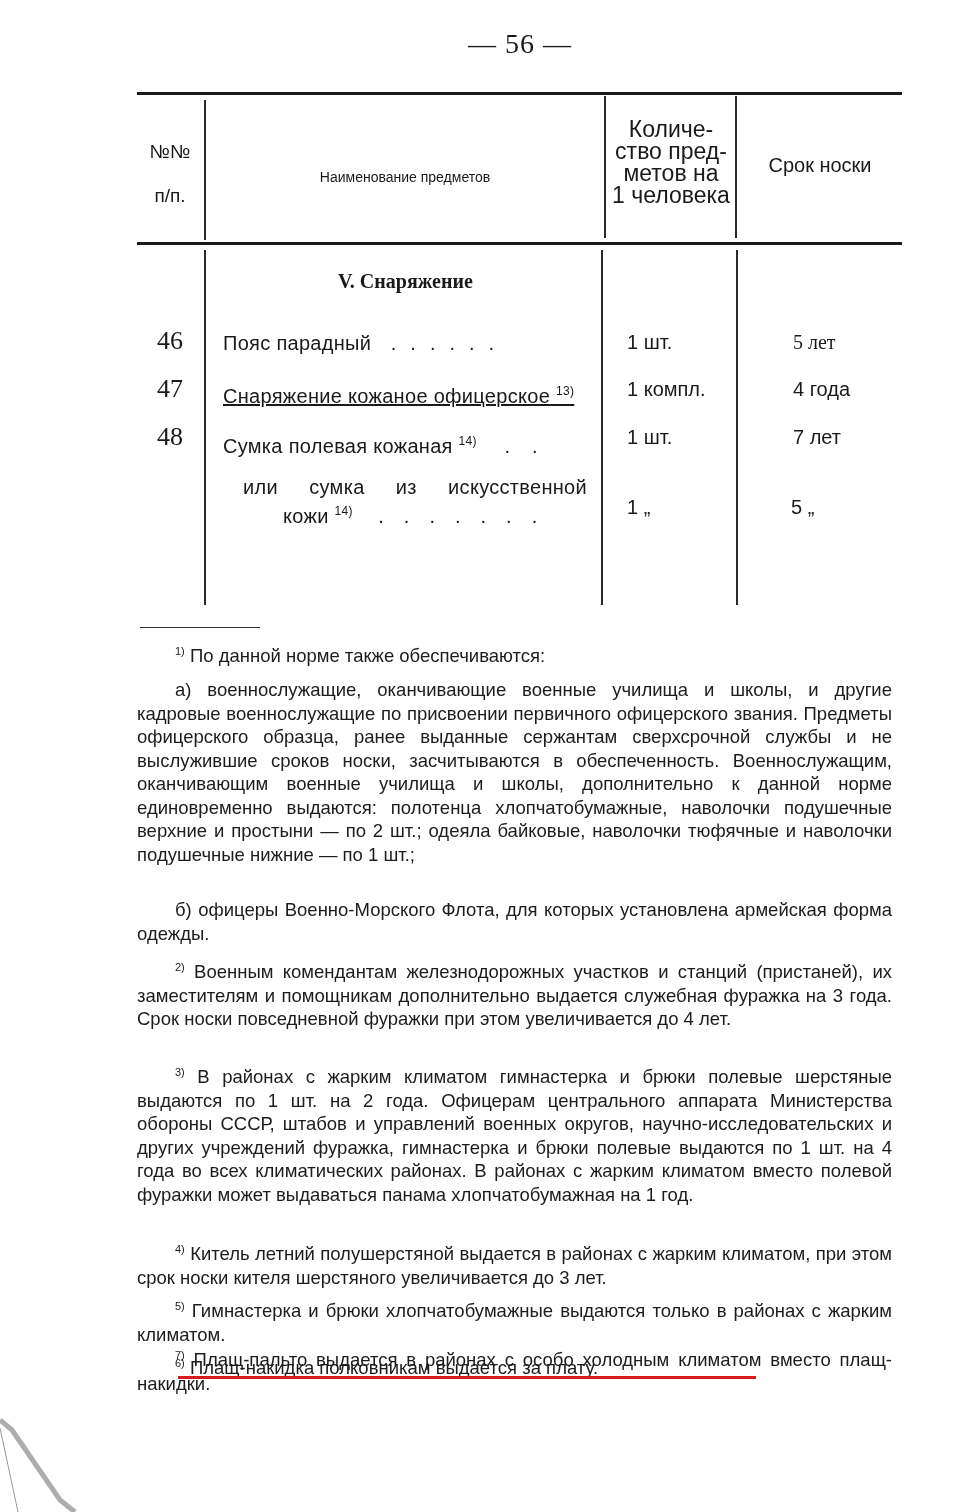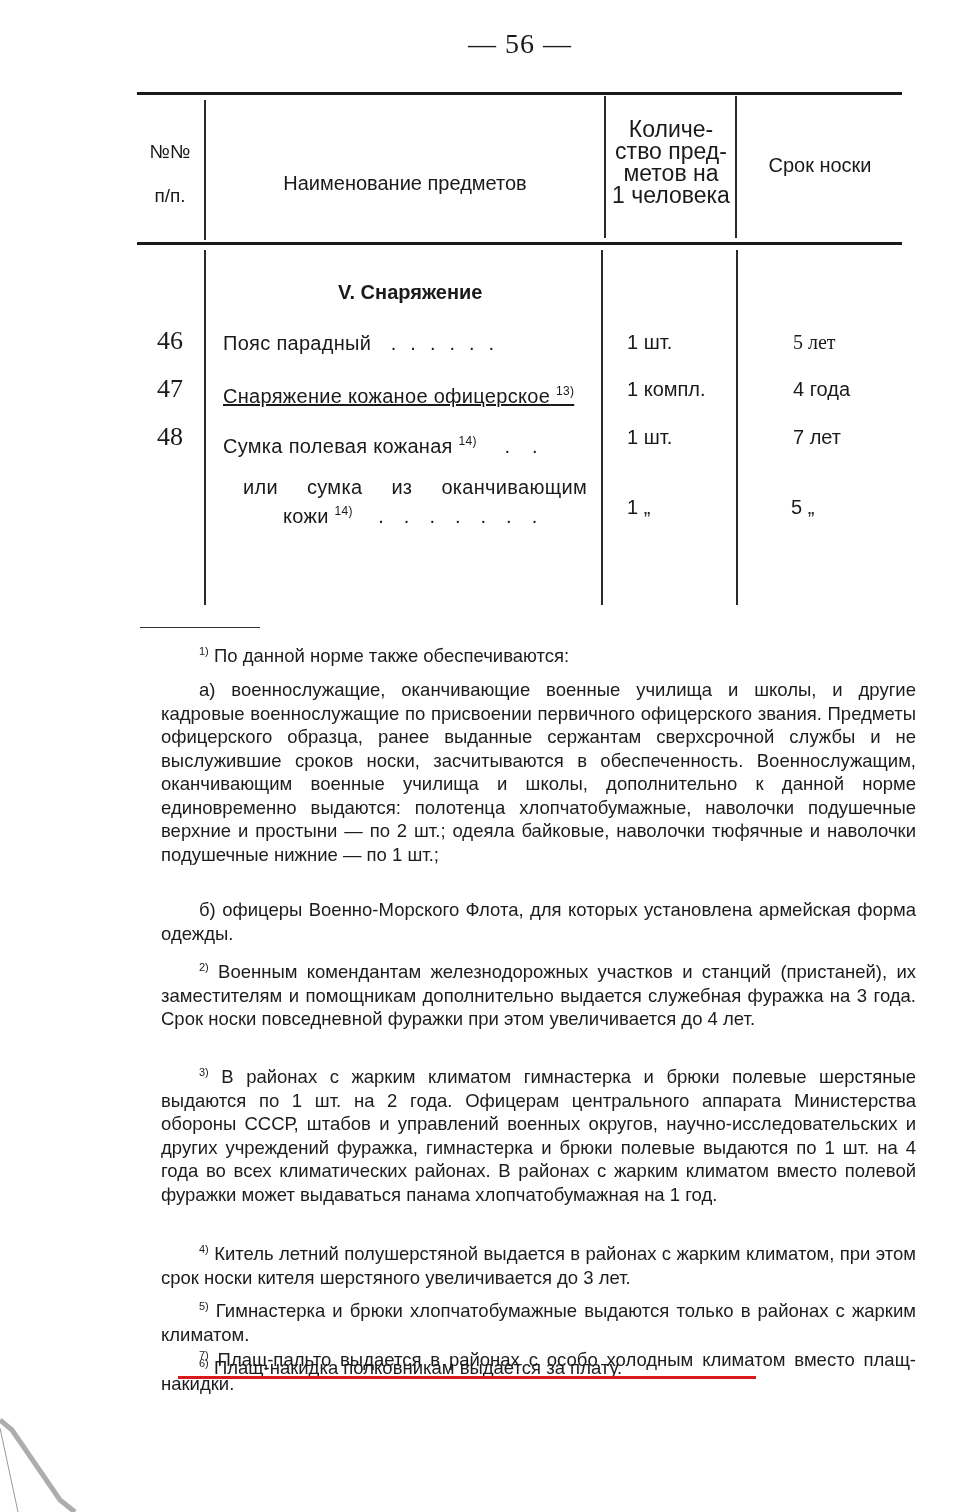--- a/index.html
+++ b/index.html
@@ -19,21 +19,21 @@
   .hdr-stack { font-size: 23px; line-height: 22px; }
   .section-title { font-weight: bold; font-size: 20px; font-family: "Liberation Sans", sans-serif; }
   .num { font-size: 26px; }
   .name { font-size: 20px; font-family: "Liberation Sans", sans-serif; letter-spacing: 0.3px; }
   .qty, .term { font-size: 20px; font-family: "Liberation Sans", sans-serif; }
   sup { font-size: 12px; vertical-align: 8px; }
   .footnote-rule { position: absolute; left: 140px; top: 627px; width: 120px; height: 1px; background: #333; }
   .fn {
     position: absolute; left: 137px; width: 755px;
     font-family: "Liberation Sans", sans-serif; font-size: 18.5px; line-height: 23.5px;
-    text-align: justify; text-indent: 38px; color: #1c1c1c; margin-left: 24px;
+    text-align: justify; text-indent: 38px; color: #1c1c1c;
   }
   .fn .m { font-size: 11px; vertical-align: 7px; }
   .red-underline { position: absolute; left: 178px; top: 1376px; width: 578px; height: 3px; background: #d91a1a; }
   .corner-mark { position: absolute; left: 0; top: 1400px; width: 90px; height: 112px; }
 </style>
 </head>
 <body>
 
 <div class="page-number">— 56 —</div>
 
@@ -43,30 +43,30 @@
 <div class="vline" style="left:604px; top:96px; height:142px;"></div>
 <div class="vline" style="left:735px; top:96px; height:142px;"></div>
 <div class="vline" style="left:204px; top:250px; height:355px;"></div>
 <div class="vline" style="left:601px; top:250px; height:355px;"></div>
 <div class="vline" style="left:736px; top:250px; height:355px;"></div>
 
 <div class="cell hdr" style="left:140px; top:130px; width:60px; font-size:19px; line-height:44px;">
   <div>№№</div>
   <div>п/п.</div>
 </div>
-<div class="cell hdr" style="left:210px; top:170px; width:390px; font-size:20px;">Наименование предметов</div>
+<div class="cell hdr" style="left:210px; top:164px; width:390px; font-size:14px;">Наименование предметов</div>
 <div class="cell hdr hdr-stack" style="left:608px; top:118px; width:126px;">
   <div>Количе-</div>
   <div>ство пред-</div>
   <div>метов на</div>
   <div>1 человека</div>
 </div>
 <div class="cell hdr" style="left:740px; top:152px; width:160px; font-size:20px;">Срок носки</div>
 
-<div class="cell section-title" style="left:338px; top:279px;">V. Снаряжение</div>
+<div class="cell section-title" style="left:338px; top:268px;font-family:Liberation Serif, serif;">V. Снаряжение</div>
 
 <div>
   <div class="cell num" style="left:157px; top:328px;">46</div>
   <div class="cell name" style="left:223px; top:330px; width:375px;">
     <span>Пояс парадный</span><span style="letter-spacing:14px;"> ......</span>
   </div>
   <div class="cell qty" style="left:627px; top:329px;">1 шт.</div>
   <div class="cell term" style="left:793px; top:329px;font-family:Liberation Serif, serif;">5 лет</div>
 </div>
 
@@ -83,21 +83,21 @@
   <div class="cell num" style="left:157px; top:424px;">48</div>
   <div class="cell name" style="left:223px; top:428px; width:375px;">
     <span>Сумка полевая кожаная</span> <sup>14)</sup><span style="letter-spacing:22px;">   ..</span>
   </div>
   <div class="cell qty" style="left:627px; top:424px;">1 шт.</div>
   <div class="cell term" style="left:793px; top:424px;">7 лет</div>
 </div>
 
 <div>
   <div class="cell name" style="left:243px; top:474px; width:344px; text-align:justify; text-align-last:justify;">
-    <span>или сумка из оканчивающим</span>
+    <span>или сумка из искусственной</span>
   </div>
   <div class="cell name" style="left:243px; top:498px; width:344px;margin-left:40px;">
     <span>кожи</span> <sup>14)</sup><span style="letter-spacing:20px;"> .......</span>
   </div>
   <div class="cell qty" style="left:627px; top:494px;">1 „</div>
   <div class="cell term" style="left:791px; top:494px;">5 „</div>
 </div>
 
 <div class="footnote-rule"></div>
 

